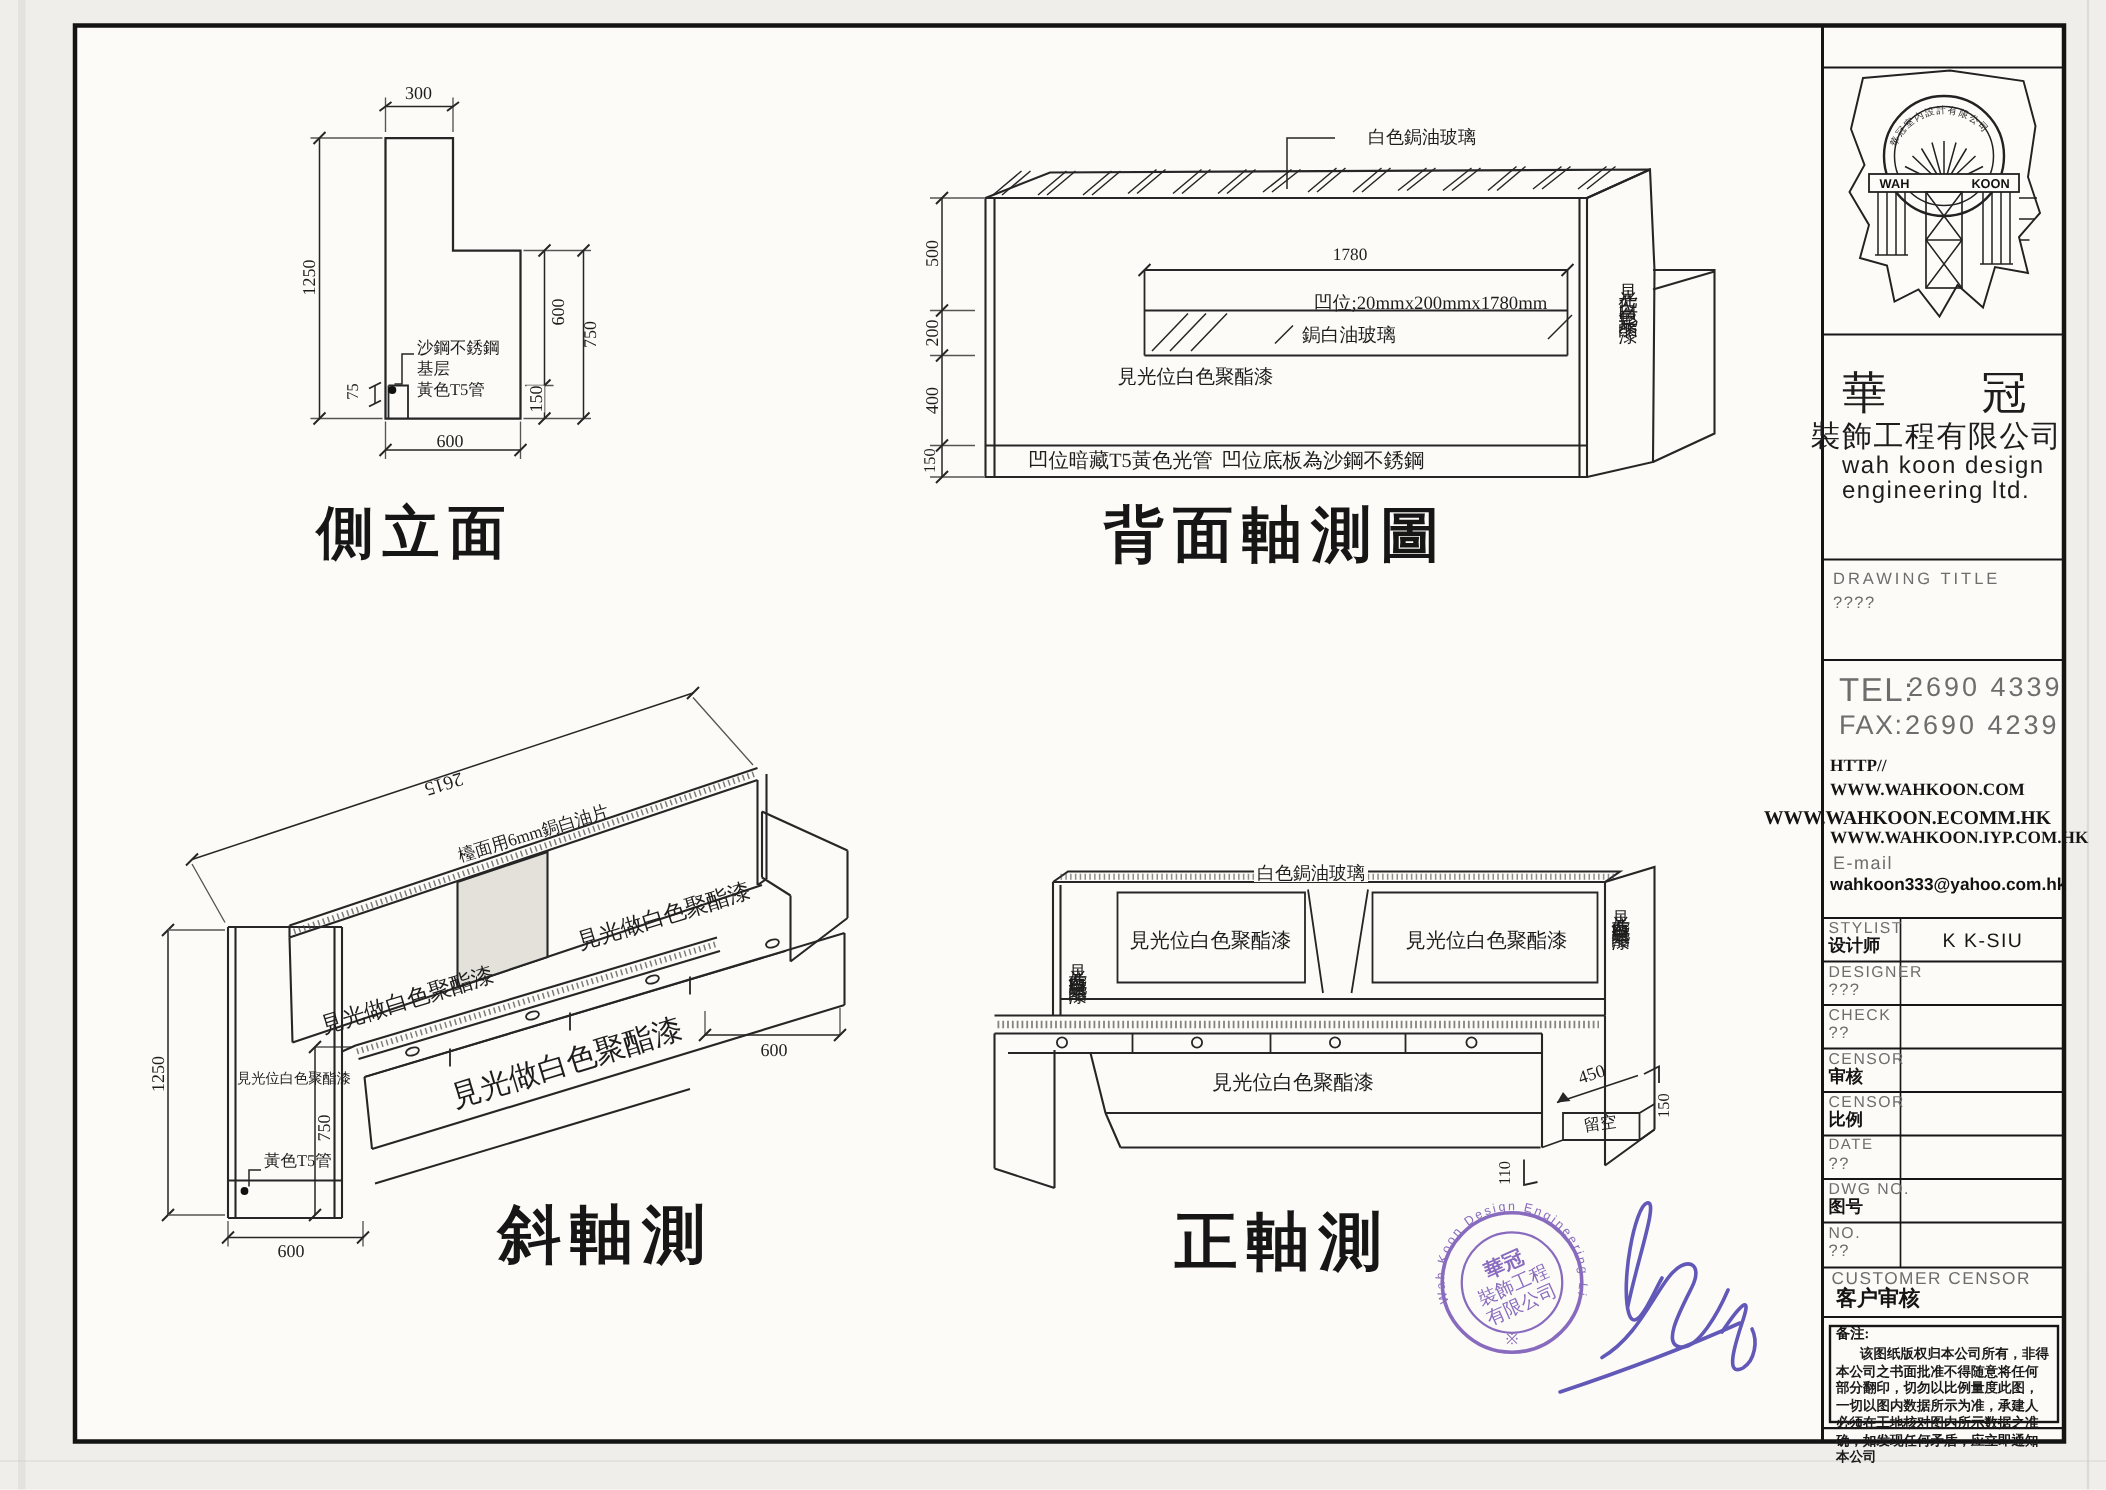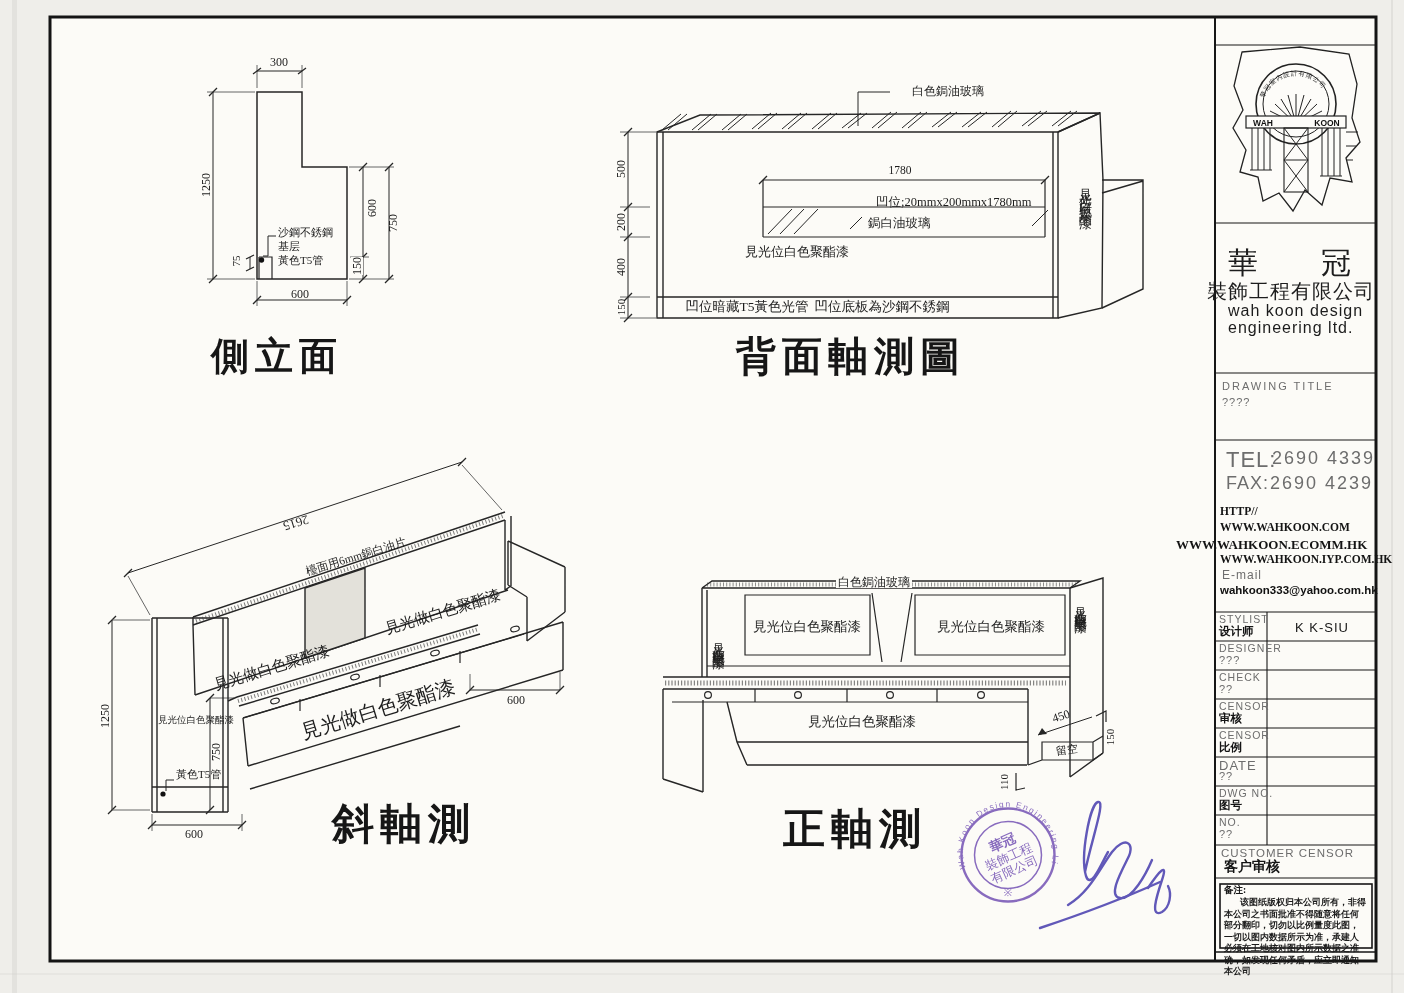--- a/index.html
+++ b/index.html
@@ -238,21 +238,21 @@
 <span class="lbl cjkb" style="left:1219px;top:626px;font-size:11.5px;">设计师</span>
 <span class="lbl ctr sans" style="left:1322px;top:627px;font-size:13px;color:#161616;letter-spacing:1px;">K K-SIU</span>
 <span class="lbl cad" style="left:1219px;top:643px;font-size:10.5px;">DESIGNER</span>
 <span class="lbl cad" style="left:1219px;top:655px;font-size:11px;">???</span>
 <span class="lbl cad" style="left:1219px;top:672px;font-size:10.5px;">CHECK</span>
 <span class="lbl cad" style="left:1219px;top:684px;font-size:11px;">??</span>
 <span class="lbl cad" style="left:1219px;top:701px;font-size:10.5px;">CENSOR</span>
 <span class="lbl cjkb" style="left:1219px;top:713px;font-size:11.5px;">审核</span>
 <span class="lbl cad" style="left:1219px;top:730px;font-size:10.5px;">CENSOR</span>
 <span class="lbl cjkb" style="left:1219px;top:742px;font-size:11.5px;">比例</span>
-<span class="lbl cad" style="left:1219px;top:759px;font-size:13px;">DATE</span>
+<span class="lbl cad" style="left:1219px;top:759px;font-size:10px;">DATE</span>
 <span class="lbl cad" style="left:1219px;top:771px;font-size:11px;">??</span>
 <span class="lbl cad" style="left:1219px;top:788px;font-size:10.5px;">DWG NO.</span>
 <span class="lbl cjkb" style="left:1219px;top:800px;font-size:11.5px;">图号</span>
 <span class="lbl cad" style="left:1219px;top:817px;font-size:10.5px;">NO.</span>
 <span class="lbl cad" style="left:1219px;top:829px;font-size:11px;">??</span>
 
 <span class="lbl cad" style="left:1221px;top:848px;font-size:11.5px;letter-spacing:1px;">CUSTOMER CENSOR</span>
 <span class="lbl cjkb" style="left:1224px;top:860px;font-size:14px;">客户审核</span>
 <span class="lbl cjkb" style="left:1224px;top:886px;font-size:9.5px;">备注:</span>
 <div class="notes">该图纸版权归本公司所有，非得本公司之书面批准不得随意将任何部分翻印，切勿以比例量度此图，一切以图内数据所示为准，承建人必须在工地核对图内所示数据之准确，如发现任何矛盾，应立即通知本公司</div>

